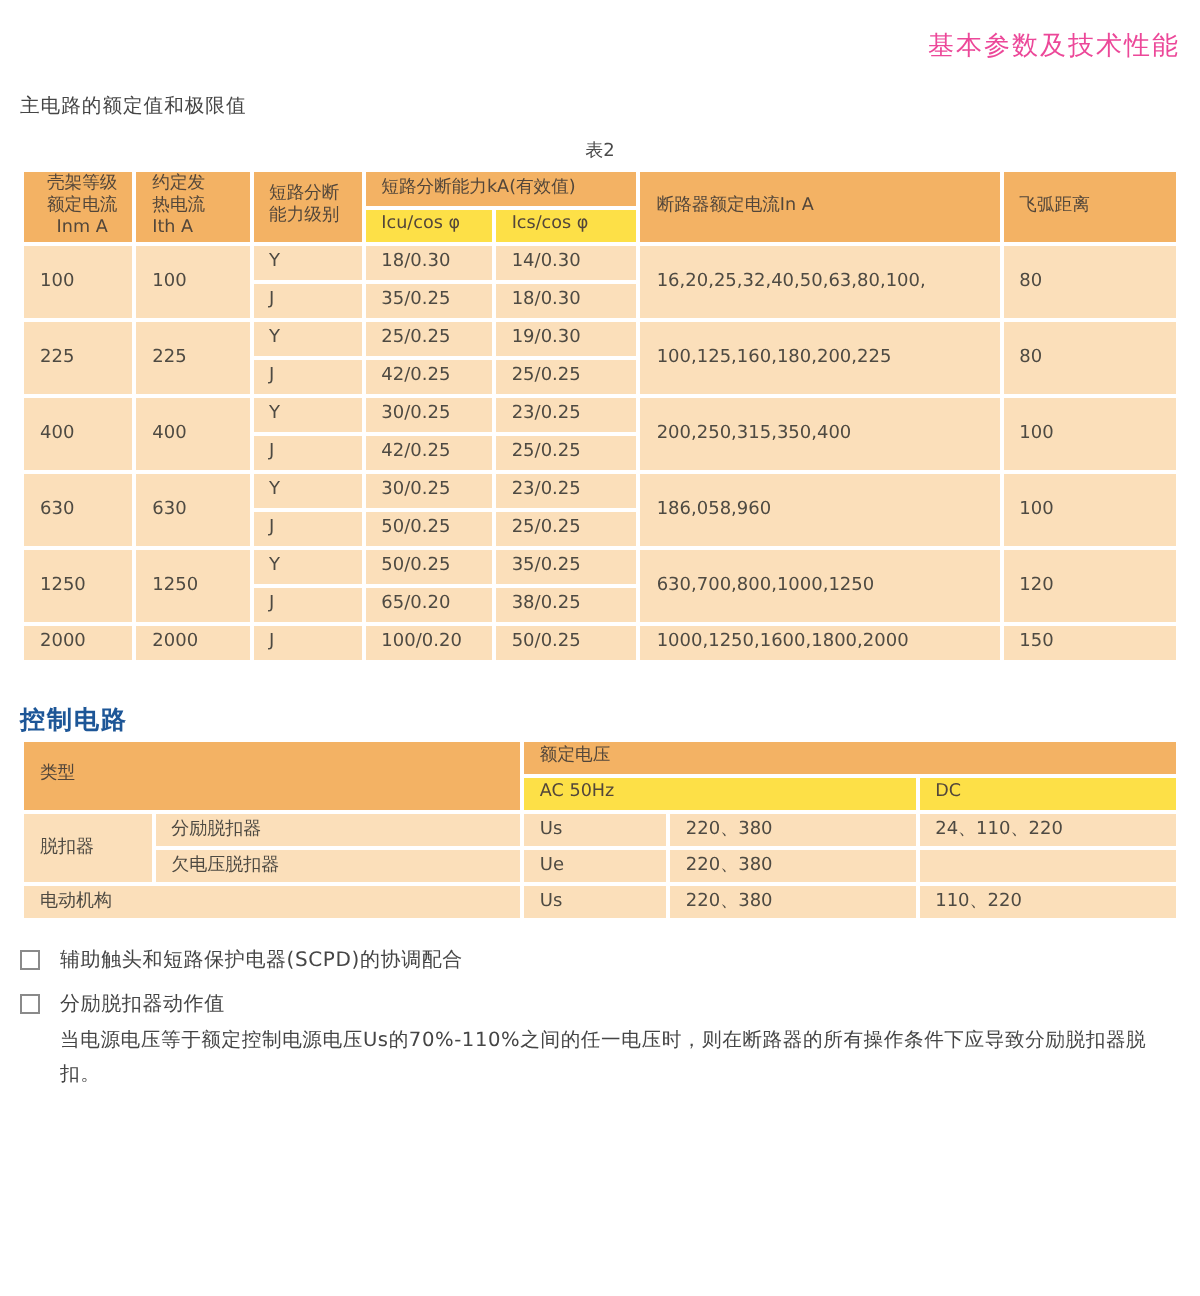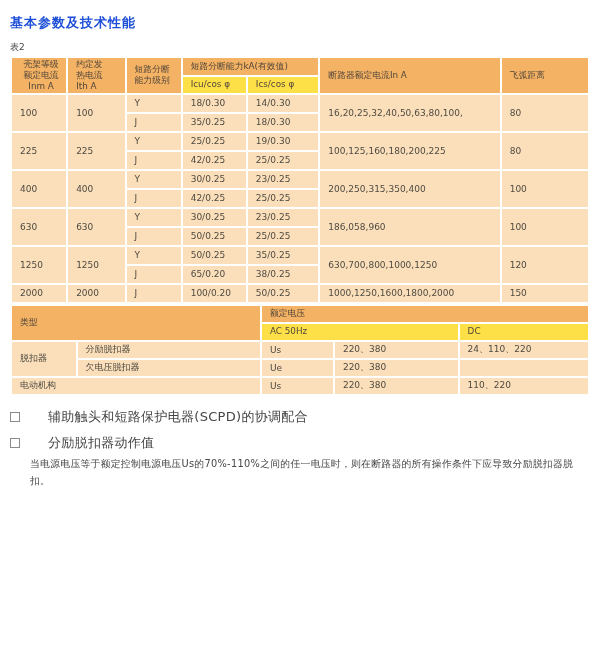--- a/index.html
+++ b/index.html
@@ -3,46 +3,47 @@
 <meta charset="utf-8">
 <style>
   html,body{margin:0;padding:0;}
   body{
     width:600px;height:648px;background:#ffffff;
     font-family:"DejaVu Sans","Liberation Sans",sans-serif;
     color:#454545;-webkit-font-smoothing:antialiased;
   }
   .page{padding:10px 10px 0 10px;width:580px;}
 
-  .h-main{color:#1d4ed8;font-size:13px;font-weight:bold;margin:4px 0 0 0;letter-spacing:1px;}
+  .h-main{color:#ec4899;font-size:13px;font-weight:normal;margin:4px 0 0 0;letter-spacing:1px;text-align:right;}
   .h-sub{color:#1d5697;font-size:12.5px;font-weight:bold;margin:20px 0 0 0;letter-spacing:1px;}
   .para{font-size:9.8px;color:#454545;margin:15px 0 0 0;letter-spacing:0.5px;}
-  .tbl-caption{font-size:9px;color:#4a4a4a;text-align:left;margin:9px 0 2px 0;}
+  .tbl-caption{font-size:9px;color:#4a4a4a;text-align:center;margin:9px 0 2px 0;}
 
   table{border-collapse:separate;border-spacing:2px;width:100%;table-layout:fixed;background:#ffffff;}
   th,td{font-weight:normal;text-align:left;padding:1px 4px 1px 8px;vertical-align:middle;overflow:hidden;}
   th{background:#f3b264;color:#52463a;font-size:8.8px;line-height:1.25;white-space:pre-line;}
   th.sub{background:#fde047;height:14px;}
   td{background:#fbdfba;color:#4e4a42;font-size:9px;}
   .t2 td{height:15px;}
   .t2 .hdr1{height:32px;text-align:center;}
   .t3 th{height:14px;}
   .t3 td{height:14px;}
 
   .notes{margin-top:12px;}
-  .note-title{display:flex;align-items:center;font-size:13px;color:#454545;margin-top:8px;letter-spacing:0.3px;gap:18px;}
+  .note-title{display:flex;align-items:center;font-size:10px;color:#454545;margin-top:8px;letter-spacing:0.3px;}
   .checkbox{display:inline-block;width:8px;height:8px;border:1px solid #8a8a8a;background:#fff;margin-right:10px;flex:0 0 auto;}
   .note-body{font-size:9.8px;color:#454545;line-height:17px;margin:3px 0 0 20px;letter-spacing:0.3px;}
 </style>
 </head>
 <body>
 
 <div class="page">
 
   <div class="h-main">基本参数及技术性能</div>
+  <div class="para">主电路的额定值和极限值</div>
   <div class="tbl-caption">表2</div>
 
   <table class="t2">
     <colgroup>
       <col style="width:9.6%">
         <col style="width:10%">
         <col style="width:9.6%">
       <col style="width:11.2%">
         <col style="width:12.5%">
         <col style="width:31.8%">
@@ -148,20 +149,21 @@
         <td>2000</td>
         <td>J</td>
         <td>100/0.20</td>
         <td>50/0.25</td>
         <td>1000,1250,1600,1800,2000</td>
         <td>150</td>
       </tr>
     </tbody>
   </table>
 
+  <div class="h-sub">控制电路</div>
 
   <table class="t3">
     <colgroup>
       <col style="width:11.2%">
         <col style="width:32.1%">
         <col style="width:12.5%">
         <col style="width:21.6%">
         <col style="width:22.6%">
     </colgroup>
     <thead>

